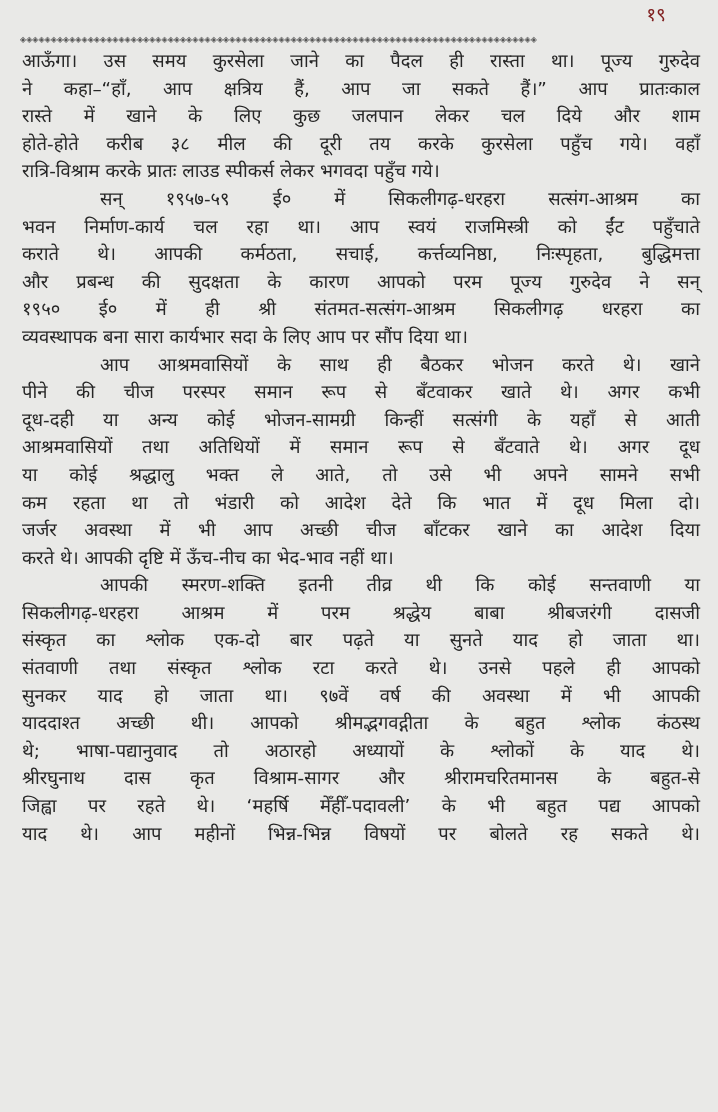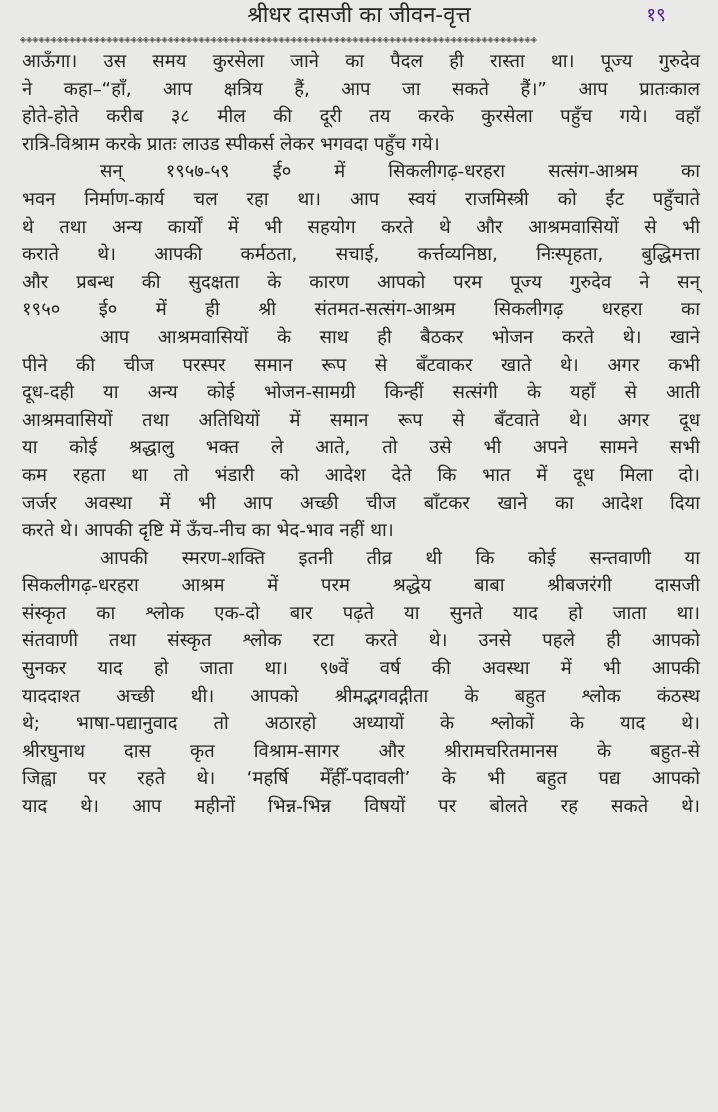--- a/index.html
+++ b/index.html
@@ -9,59 +9,59 @@
     font-family: "DejaVu Sans", sans-serif;
     color: #2a2a2a;
     position: relative;
   }
   .page { position: absolute; left: 0; top: 0; width: 718px; height: 1112px; }
   .header-title {
     position: absolute; left: 0; width: 718px; top: 0; height: 30px;
     text-align: center; font-size: 22px; line-height: 30px; color: #262626;
   }
   .page-number {
-    position: absolute; right: 52px; top: 0; font-size: 19px; line-height: 28px; color: #4c1d95;
+    position: absolute; right: 52px; top: 0; font-size: 19px; line-height: 28px; color: #7f1d1d;
   }
   .ornament {
     position: absolute; left: 20px; top: 35px; width: 676px; height: 9px;
     overflow: hidden; white-space: nowrap; font-size: 8px; line-height: 9px;
     color: #555; letter-spacing: 0px;
   }
   .body-text {
     position: absolute; left: 22px; top: 47px; width: 678px;
     font-size: 18.4px; line-height: 27.6px; text-align: justify; color: #262626;
   }
   .line { display: block; white-space: nowrap; text-align-last: justify; text-align: justify; }
   .line.last { text-align-last: left; }
   .indent { padding-left: 78px; }
 </style>
 </head>
 <body>
 
 <div class="page">
-  <div class="header-title">श्रीधर दासजी का जीवन-वृत्त</div>
   <div class="page-number">१९</div>
   <div class="ornament">◈◈◈◈◈◈◈◈◈◈◈◈◈◈◈◈◈◈◈◈◈◈◈◈◈◈◈◈◈◈◈◈◈◈◈◈◈◈◈◈◈◈◈◈◈◈◈◈◈◈◈◈◈◈◈◈◈◈◈◈◈◈◈◈◈◈◈◈◈◈◈◈◈◈◈◈◈◈◈◈◈◈◈◈</div>
 
   <div class="body-text">
 
     <div>
       <span class="line">आऊँगा। उस समय कुरसेला जाने का पैदल ही रास्ता था। पूज्य गुरुदेव</span>
       <span class="line">ने कहा–“हाँ, आप क्षत्रिय हैं, आप जा सकते हैं।” आप प्रातःकाल</span>
+      <span class="line">रास्ते में खाने के लिए कुछ जलपान लेकर चल दिये और शाम</span>
       <span class="line">होते-होते करीब ३८ मील की दूरी तय करके कुरसेला पहुँच गये। वहाँ</span>
       <span class="line last">रात्रि-विश्राम करके प्रातः लाउड स्पीकर्स लेकर भगवदा पहुँच गये।</span>
     </div>
 
     <div>
       <span class="line indent">सन् १९५७-५९ ई० में सिकलीगढ़-धरहरा सत्संग-आश्रम का</span>
       <span class="line">भवन निर्माण-कार्य चल रहा था। आप स्वयं राजमिस्त्री को ईंट पहुँचाते</span>
-      <span class="line">थे तथा अन्य कार्यों में भी सहयोग करते थे और आश्रमवासियों से भी</span>
       <span class="line">कराते थे। आपकी कर्मठता, सचाई, कर्त्तव्यनिष्ठा, निःस्पृहता, बुद्धिमत्ता</span>
       <span class="line">और प्रबन्ध की सुदक्षता के कारण आपको परम पूज्य गुरुदेव ने सन्</span>
       <span class="line">१९५० ई० में ही श्री संतमत-सत्संग-आश्रम सिकलीगढ़ धरहरा का</span>
+      <span class="line last">व्यवस्थापक बना सारा कार्यभार सदा के लिए आप पर सौंप दिया था।</span>
     </div>
 
     <div>
       <span class="line indent">आप आश्रमवासियों के साथ ही बैठकर भोजन करते थे। खाने</span>
       <span class="line">पीने की चीज परस्पर समान रूप से बँटवाकर खाते थे। अगर कभी</span>
       <span class="line">दूध-दही या अन्य कोई भोजन-सामग्री किन्हीं सत्संगी के यहाँ से आती</span>
       <span class="line">आश्रमवासियों तथा अतिथियों में समान रूप से बँटवाते थे। अगर दूध</span>
       <span class="line">या कोई श्रद्धालु भक्त ले आते, तो उसे भी अपने सामने सभी</span>
       <span class="line">कम रहता था तो भंडारी को आदेश देते कि भात में दूध मिला दो।</span>
       <span class="line">जर्जर अवस्था में भी आप अच्छी चीज बाँटकर खाने का आदेश दिया</span>

